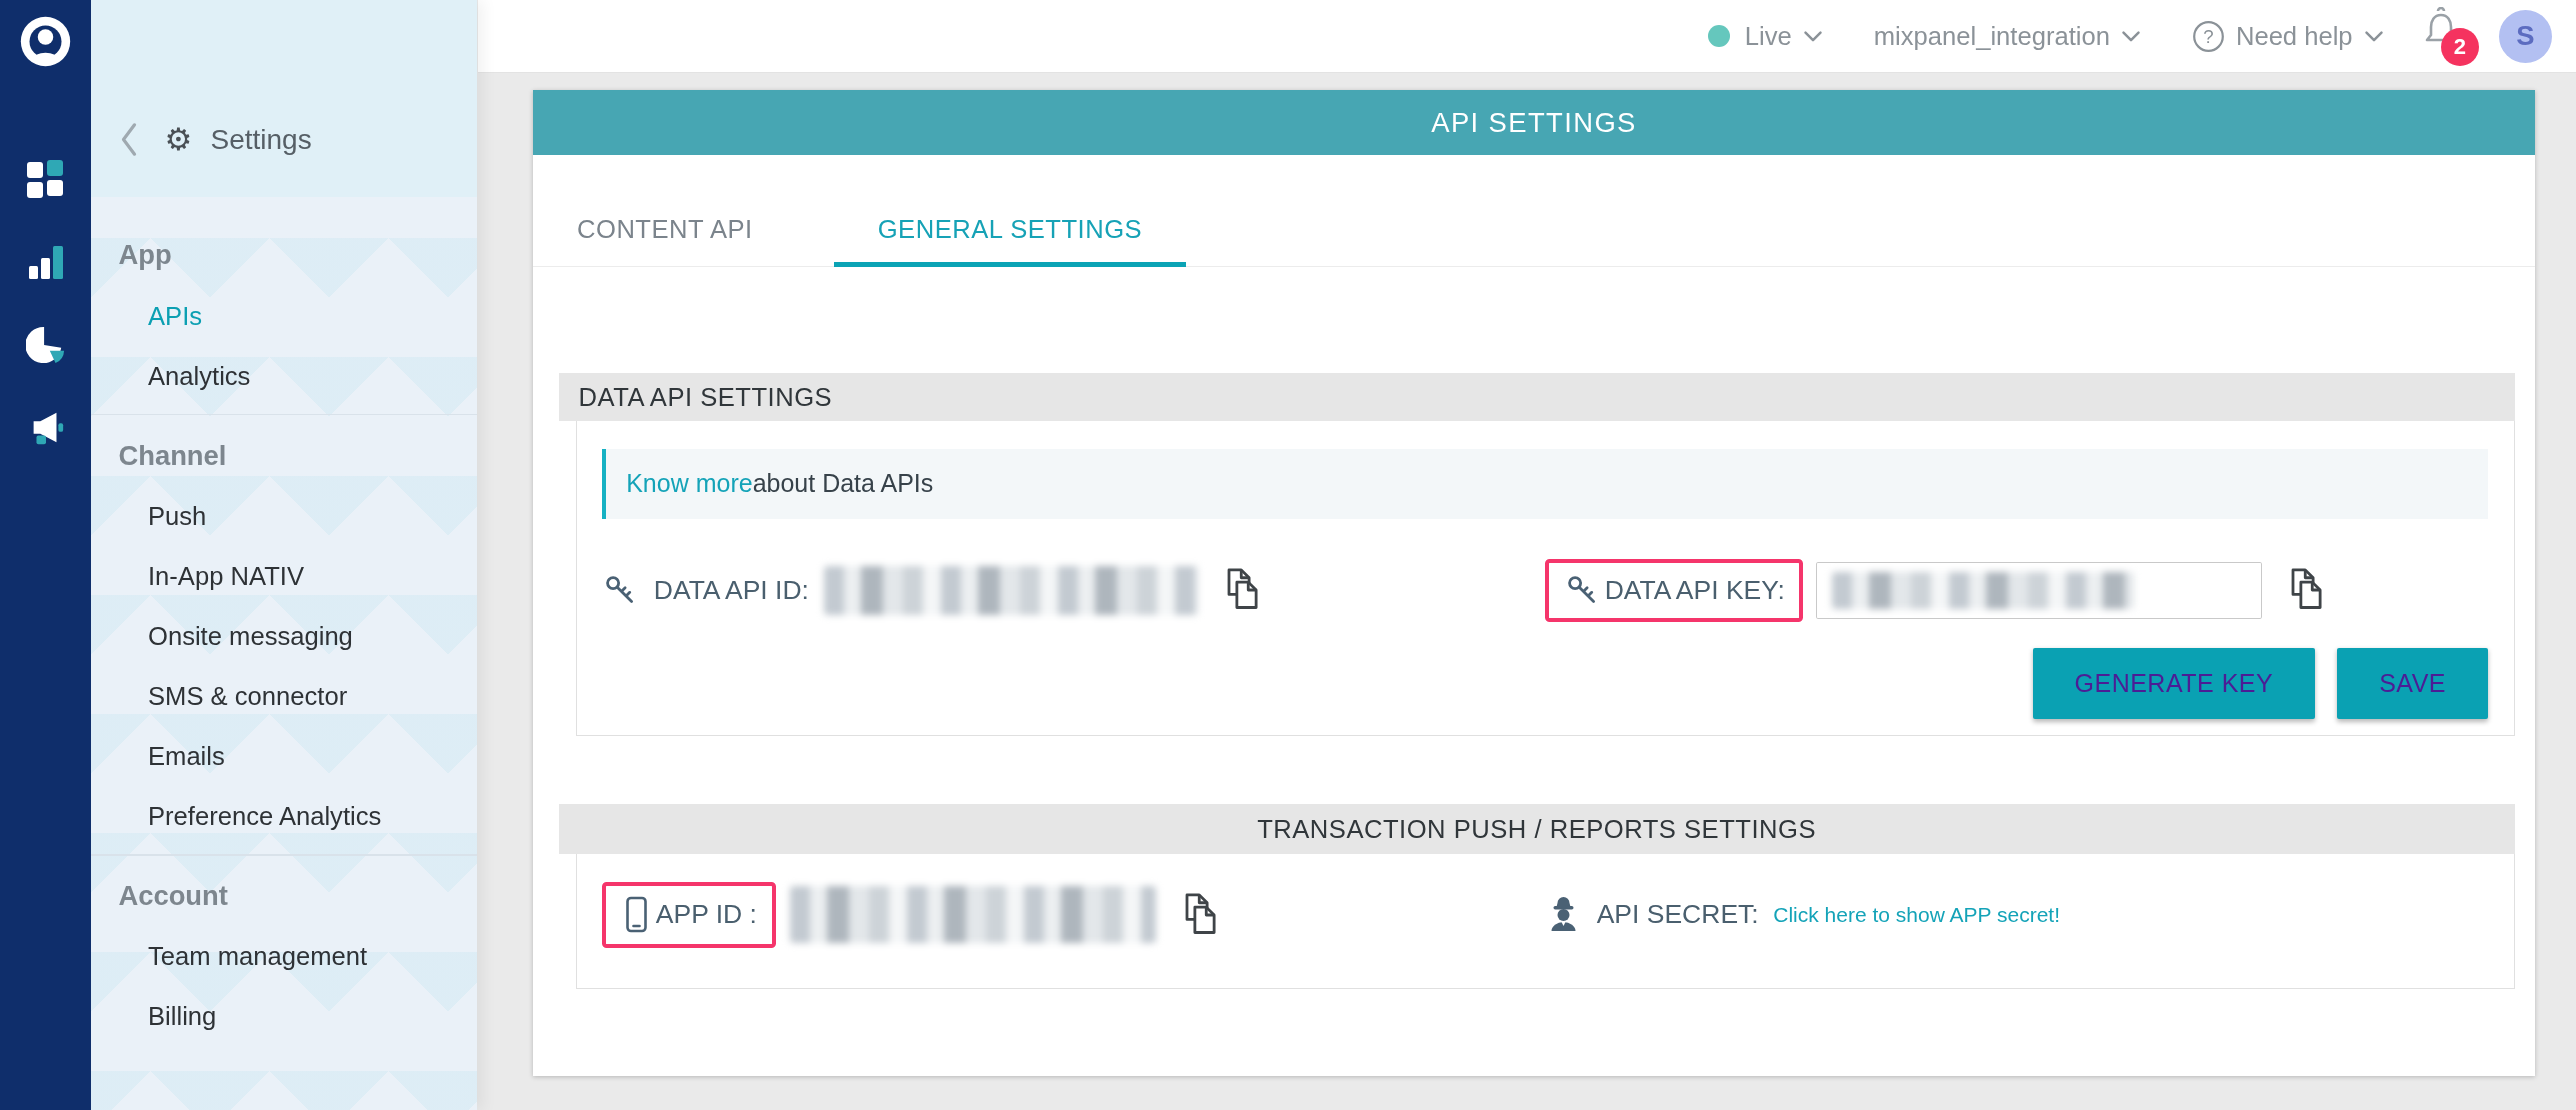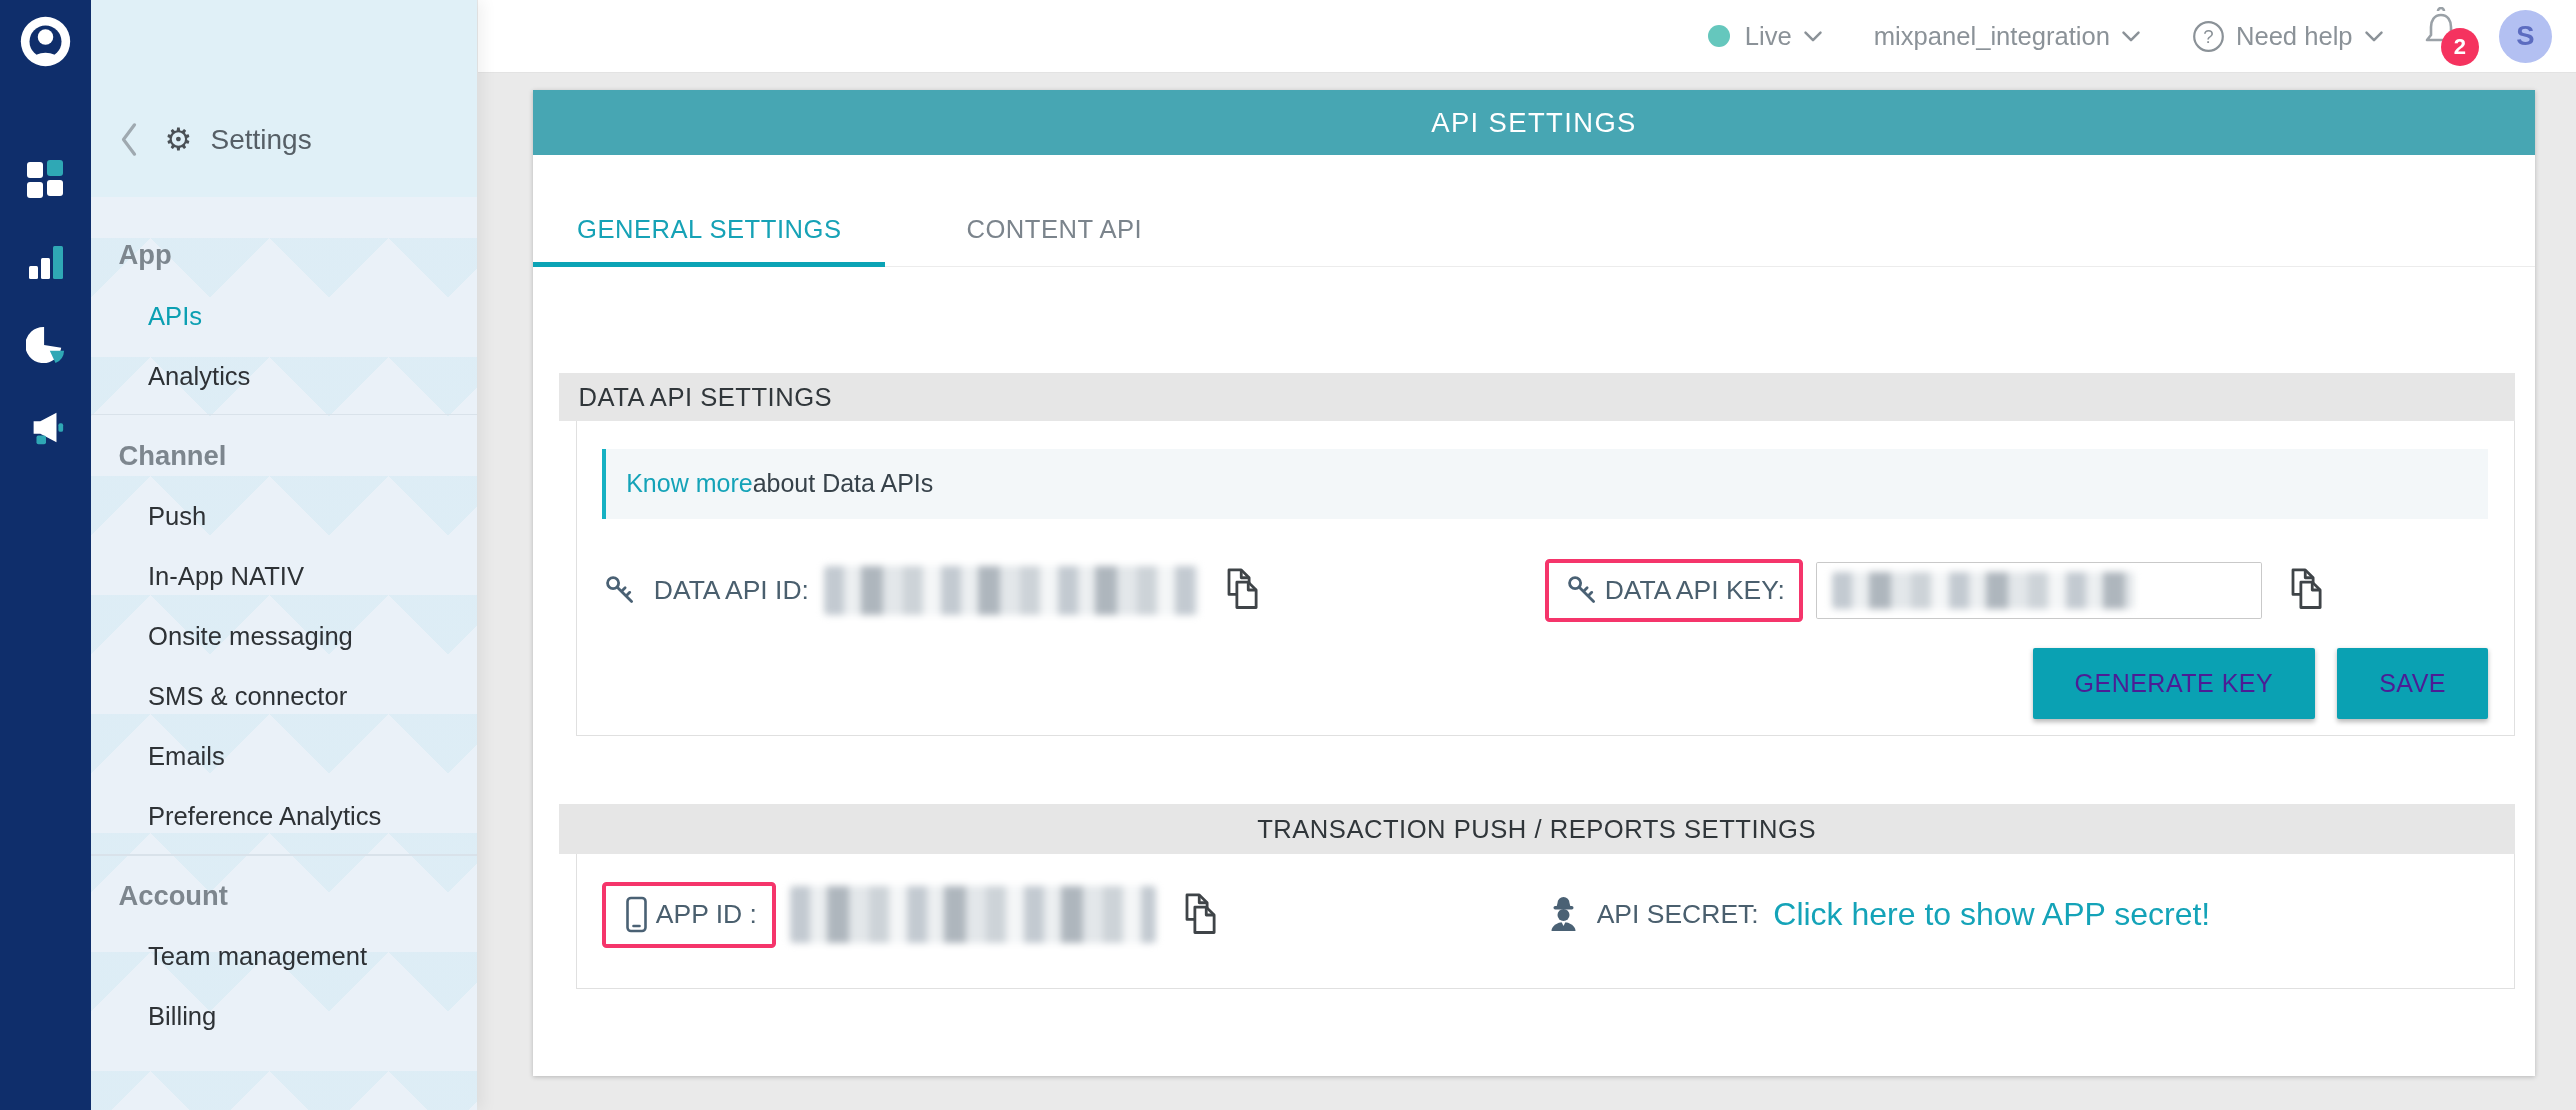--- a/index.html
+++ b/index.html
@@ -85,21 +85,21 @@
 
   .inputbox{display:inline-flex;align-items:center;width:446px;height:57px;background:#fff;border:0.9px solid #c9c9c9;
             border-radius:1.8px;box-sizing:border-box;padding-left:14.6px;margin-left:-1.8px;cursor:text;}
 
   .copy{cursor:pointer;display:flex;align-items:center;margin-left:9.1px;}
 
   .btnrow{display:flex;justify-content:flex-end;gap:22px;margin-top:25.6px;}
   .btn{height:71px;padding:0 42px;border:none;border-radius:2px;background:#0aa1b3;color:#4c1d95;font-size:25px;
        font-family:"Liberation Sans",sans-serif;letter-spacing:0.5px;box-shadow:0 2.7px 5.5px rgba(0,0,0,.28);cursor:pointer;}
 
-  .secret{font-size:32px;color:#14a3b8;cursor:pointer;white-space:nowrap;}
+  .secret{font-size:21px;color:#14a3b8;cursor:pointer;white-space:nowrap;}
 </style>
 </head>
 <body>
 
 <div class="app">
 
   <aside class="rail">
     <div class="logo">
       <svg width="53" height="53" viewBox="0 0 58 58">
         <circle cx="29" cy="29" r="27" fill="#ffffff"></circle>
@@ -213,22 +213,22 @@
   </header>
 
   <main class="page">
     <section class="card">
 
       <div class="banner">
         <span>API SETTINGS</span>
       </div>
 
       <div class="tabs">
+        <div class="tab">CONTENT API</div>
         <div class="tab active">GENERAL SETTINGS</div>
-        <div class="tab">CONTENT API</div>
       </div>
 
       <section class="panel p1">
         <div class="sec-bar">DATA API SETTINGS</div>
         <div class="sec-body">
           <div class="info">
             <span class="link">Know more</span>
               <span> about Data APIs</span>
           </div>
           <div class="frow">

